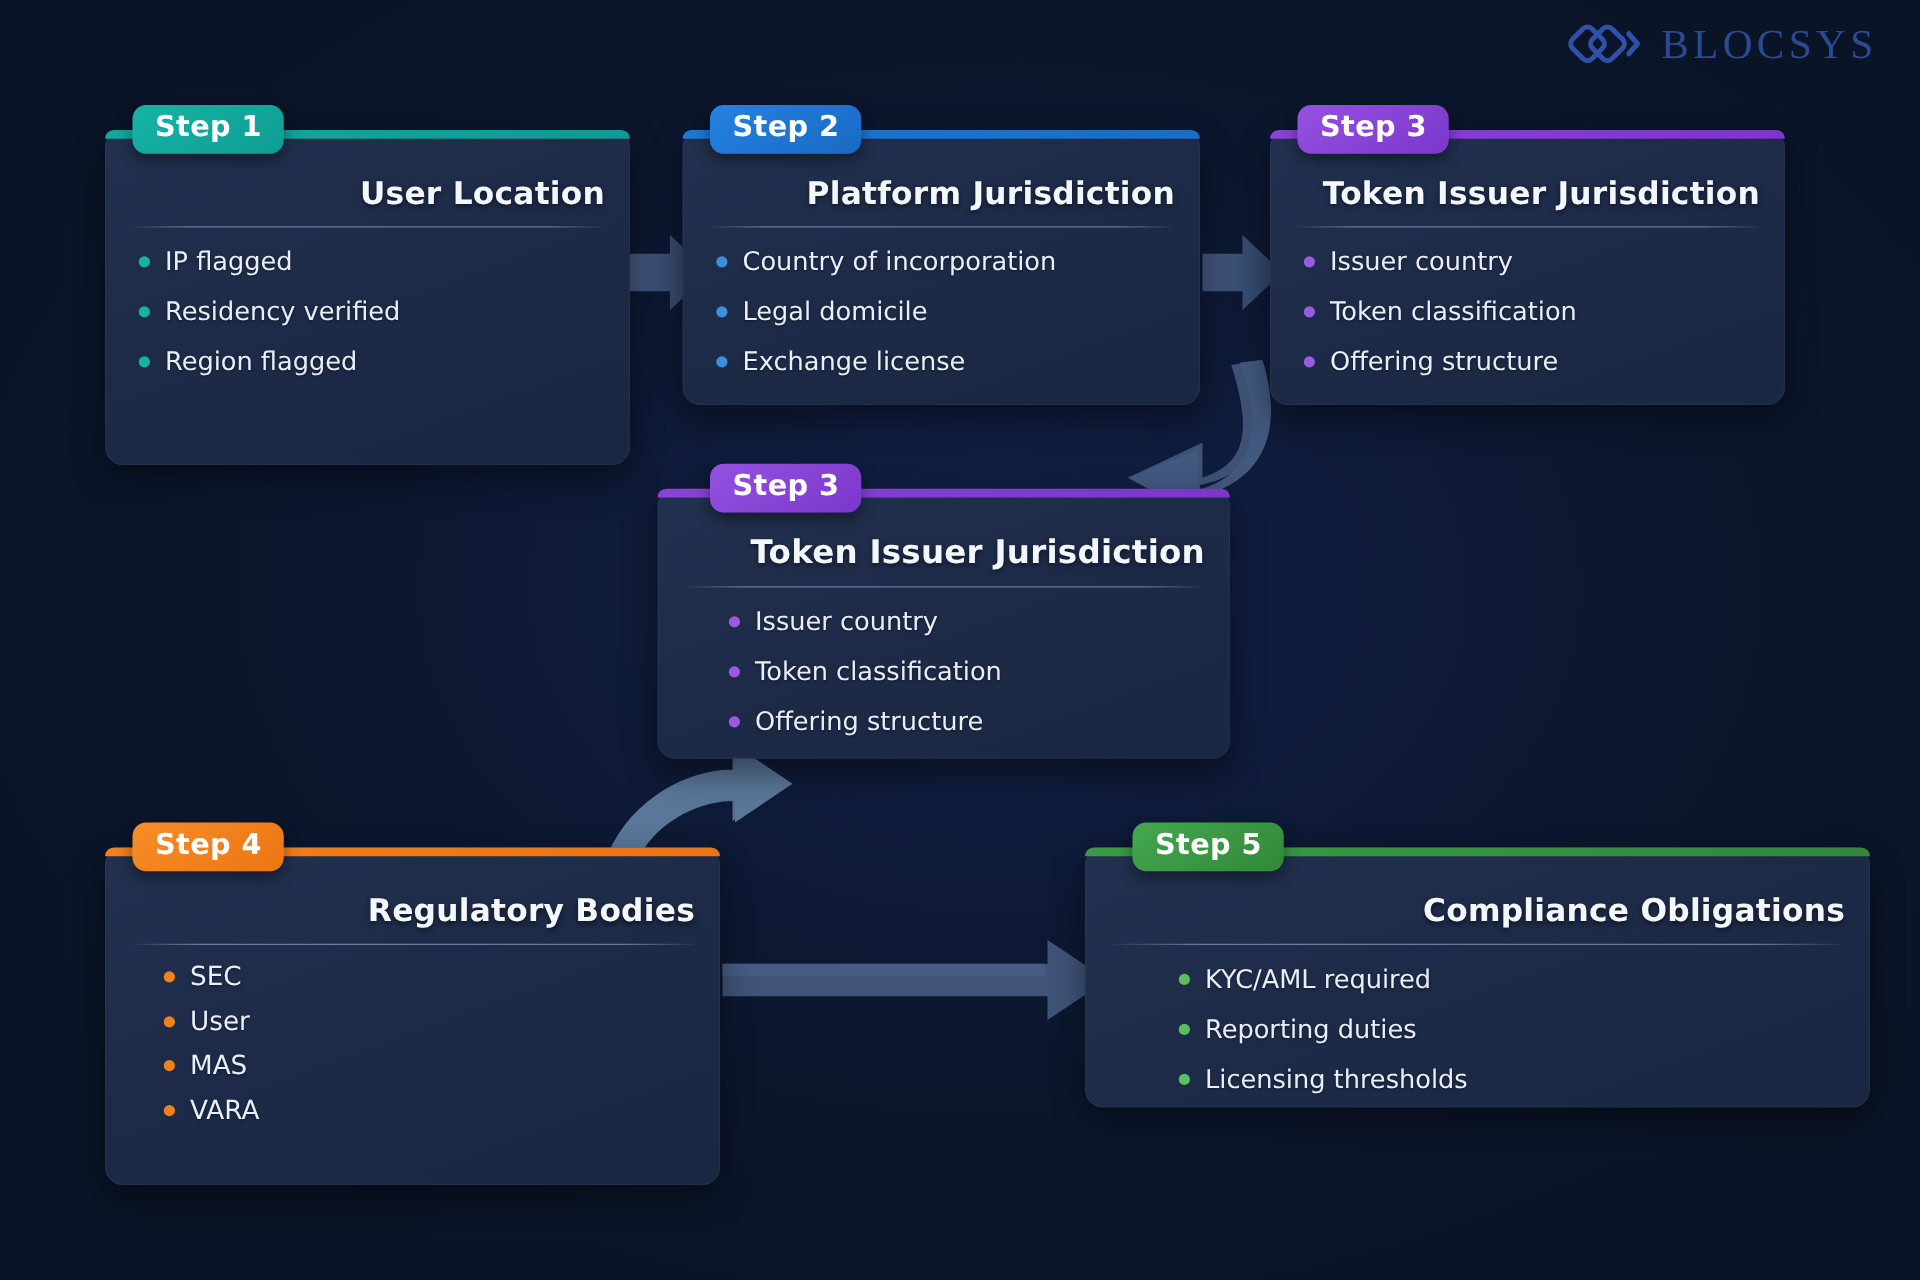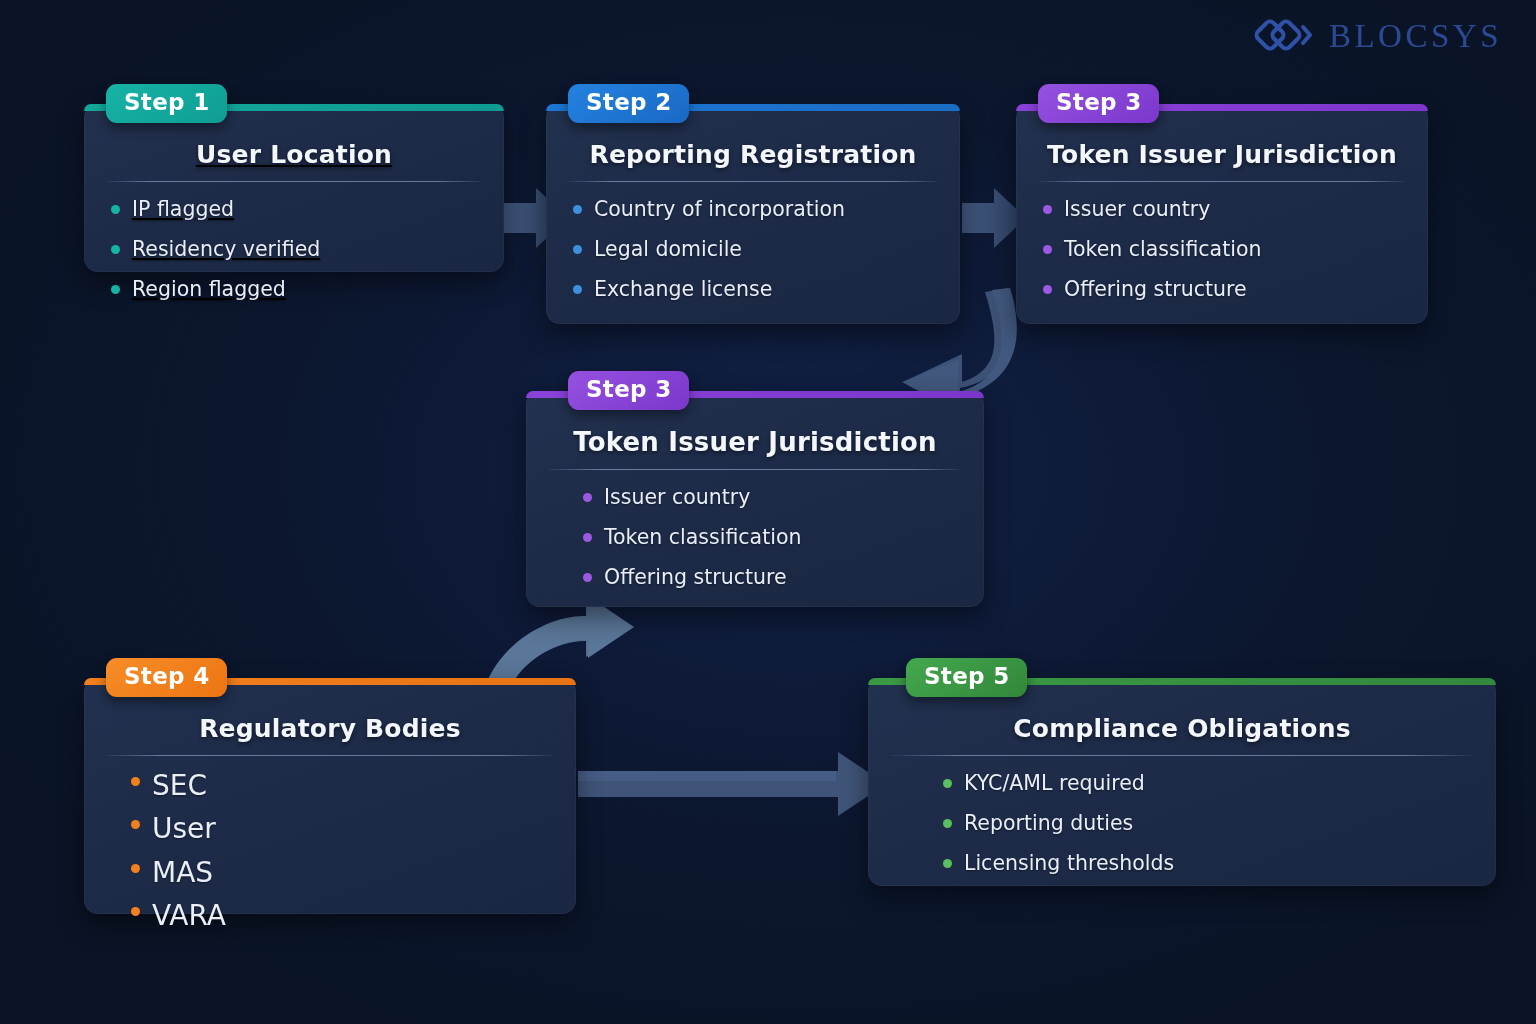--- a/index.html
+++ b/index.html
@@ -43,21 +43,21 @@
     font-size:23px;
     font-weight:bold;
     letter-spacing:.3px;
     line-height:1.08;
     box-shadow:0 5px 12px rgba(0,0,0,.42);
     white-space:nowrap;
     z-index:4;
   }
   .ctitle {
     margin:36px 20px 0 20px;
-    text-align:center;
+    text-align:right;
     color:#f3f6fb;
     font-size:25px;
     font-weight:bold;
     letter-spacing:.2px;
     text-shadow:0 2px 4px rgba(0,0,0,.5);
     white-space:nowrap;
   }
   .divider {
     height:1px;
     margin:12px 22px 0 22px;
@@ -76,31 +76,31 @@
   ul.blist li::before {
     content:"";
     position:absolute;
     left:-21px; top:7px;
     width:9px; height:9px;
     border-radius:50%;
     background:var(--dot,#4f9ae0);
   }
 
   
-  #card-step1 { left:84px;  top:104px; width:420px; height:168px;text-decoration:underline; }
+  #card-step1 { left:84px;  top:104px; width:420px; height:268px; }
   #card-step2 { left:546px; top:104px; width:414px; height:220px; }
   #card-step3 { left:1016px;top:104px; width:412px; height:220px; }
   #card-step3b{ left:526px; top:391px; width:458px; height:216px; }
-  #card-step4 { left:84px;  top:678px; width:492px; height:236px; }
+  #card-step4 { left:84px;  top:678px; width:492px; height:270px; }
   #card-step5 { left:868px; top:678px; width:628px; height:208px; }
 
   #card-step3b .ctitle { font-size:26px; }
   #card-step3b ul.blist { padding-left:78px; }
   #card-step4  ul.blist { padding-left:68px; margin-top:14px; }
-  #card-step4  ul.blist li { margin-bottom:12px; font-size:28px; }
+  #card-step4  ul.blist li { margin-bottom:12px; font-size:21px; }
   #card-step5  ul.blist { padding-left:96px; }
 
   
   #logo {
     position:absolute;
     top:14px; right:34px;
     display:flex; align-items:center; gap:12px;
     z-index:6;
     text-align:right;
   }
@@ -184,21 +184,21 @@
     <ul class="blist" style="--dot:#16b3a4">
       <li>IP flagged</li>
       <li>Residency verified</li>
       <li>Region flagged</li>
     </ul>
   </div>
 
   <div class="card" id="card-step2">
     <div class="accent" style="background:linear-gradient(90deg,#1d77d4,#1a6cc4)"></div>
     <div class="badge" style="background:linear-gradient(145deg,#2482e0,#1969c4)">Step 2</div>
-    <div class="ctitle">Reporting Registration</div>
+    <div class="ctitle">Platform Jurisdiction</div>
     <div class="divider"></div>
     <ul class="blist" style="--dot:#3d8fe0">
       <li>Country of incorporation</li>
       <li>Legal domicile</li>
       <li>Exchange license</li>
     </ul>
   </div>
 
   <div class="card" id="card-step3">
     <div class="accent" style="background:linear-gradient(90deg,#8a42d8,#7c36cc)"></div>

